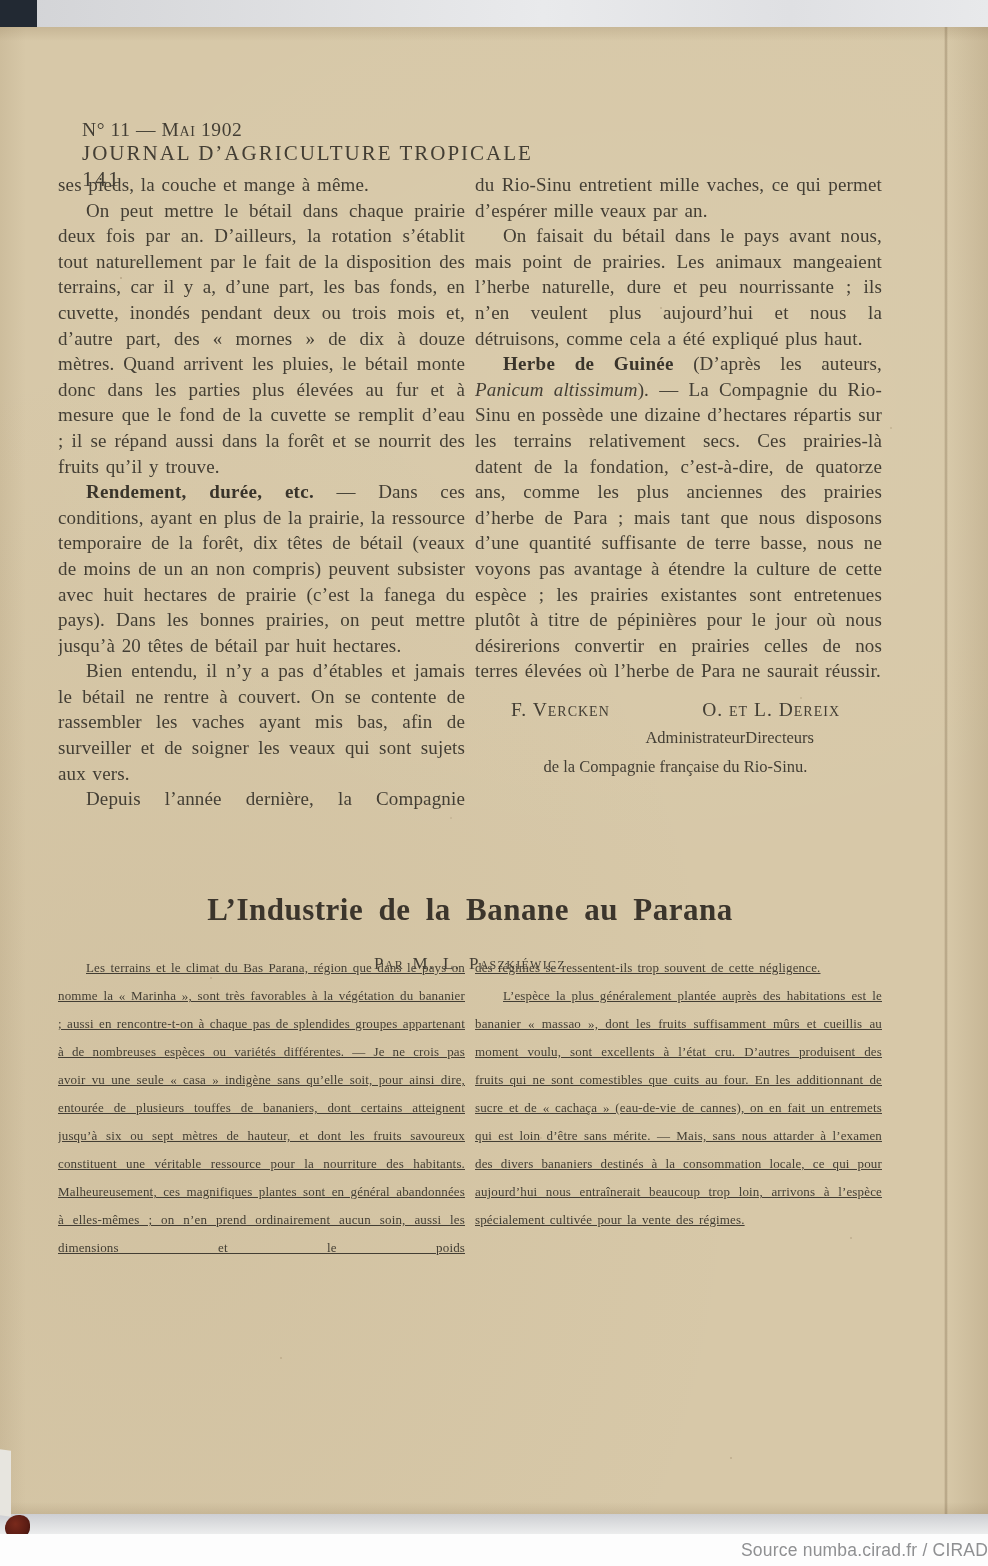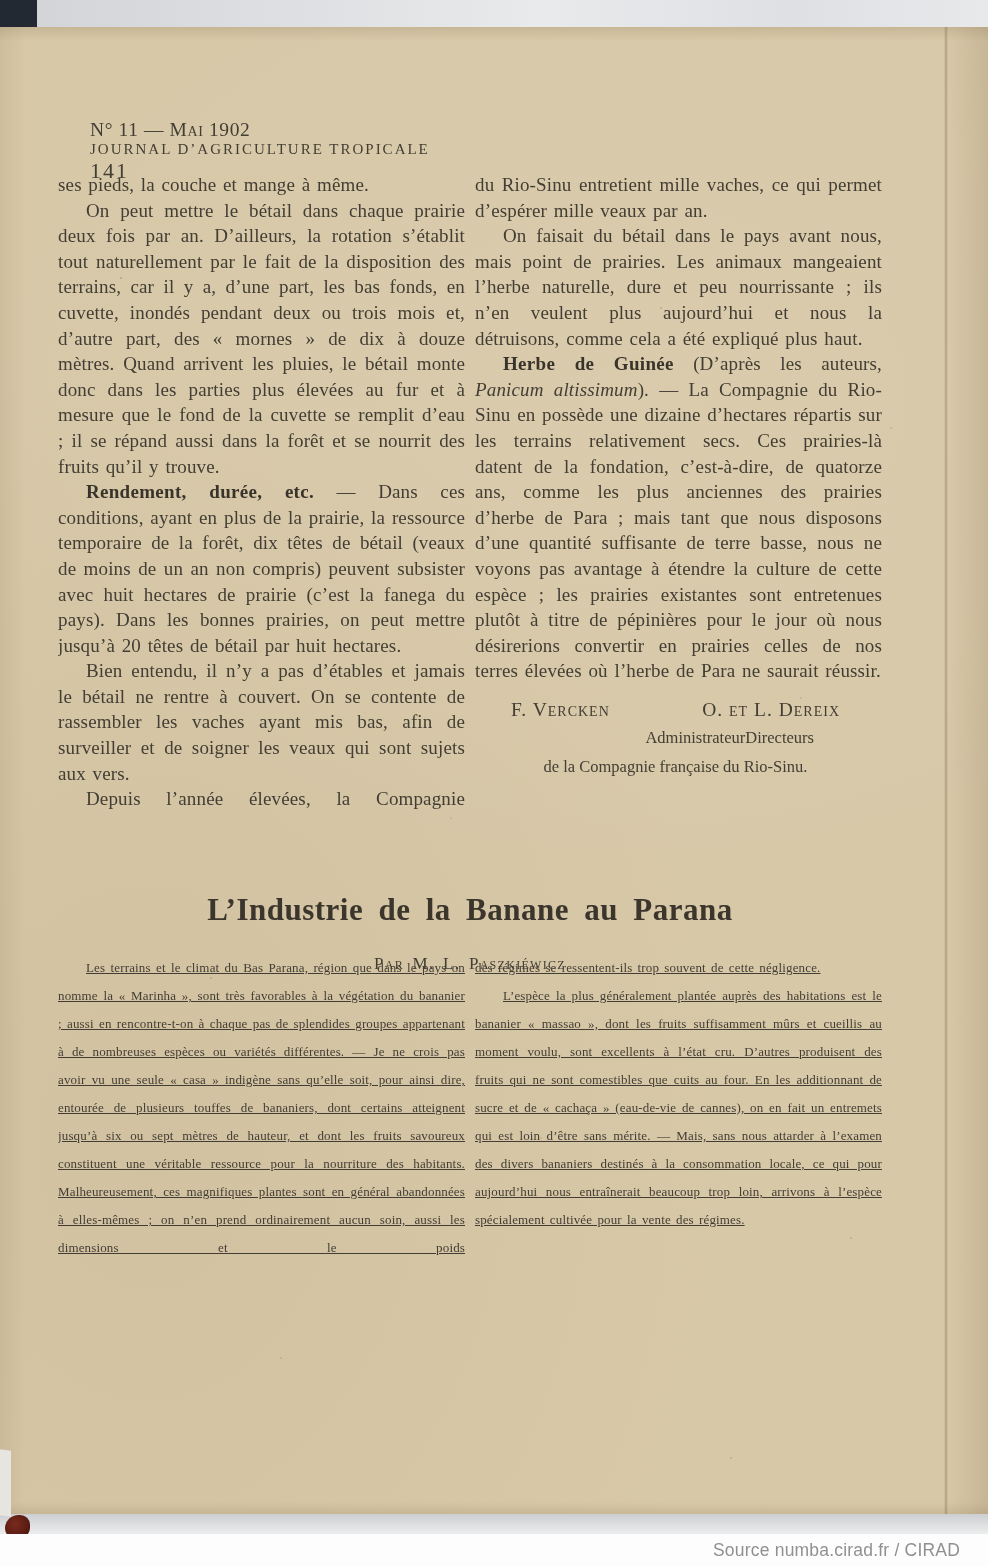--- a/index.html
+++ b/index.html
@@ -17,21 +17,21 @@
   .strip-top{position:absolute;top:0;left:0;right:0;height:27px;
     background:linear-gradient(to right,#d2d3d6,#e9eaec 55%,#dfe0e3 80%,#e8e9eb);}
   .corner-mark{position:absolute;top:0;left:0;width:37px;height:28px;background:var(--corner-mark);}
   .strip-bottom{position:absolute;top:1514px;left:0;right:0;height:20px;
     background:linear-gradient(to bottom,#cdced2,#eceded);}
   .left-sliver{position:absolute;left:0;top:1450px;width:11px;height:66px;background:#e7e5df;transform:skewY(7deg);}
   .red-mark{position:absolute;left:5px;top:1515px;width:25px;height:24px;
     background:radial-gradient(circle at 42% 38%,#7a2a1c,var(--red-mark) 55%,#360f0a);
     border-radius:58% 42% 52% 48%;}
   .footer-bar{position:absolute;top:1534px;left:0;right:0;height:32px;background:var(--footer-bg);
-    display:flex;align-items:center;justify-content:flex-end;padding-right:28px;box-sizing:border-box;
+    display:flex;align-items:center;justify-content:flex-end;box-sizing:border-box;
     font-family:"Liberation Sans", sans-serif;font-size:17.5px;color:var(--footer-text);letter-spacing:.2px;}
 
   
   .paper{position:absolute;top:27px;left:0;width:988px;height:1487px;background-color:var(--paper);
     background-image:
       radial-gradient(ellipse 700px 500px at 65% 25%, rgba(255,250,232,.06), rgba(0,0,0,0)),
       radial-gradient(ellipse 600px 800px at 15% 75%, rgba(120,92,52,.06), rgba(0,0,0,0)),
       linear-gradient(to bottom, rgba(115,90,55,.16), rgba(0,0,0,0) 14px),
       linear-gradient(to top, rgba(115,90,55,.14), rgba(0,0,0,0) 12px),
       linear-gradient(to right, rgba(115,90,55,.10), rgba(0,0,0,0) 26px);}
@@ -43,21 +43,21 @@
     background:rgba(108,84,50,.30);
     box-shadow:220px 90px 0 rgba(108,84,50,.22), 540px 30px 0 rgba(108,84,50,.25),
       680px 420px 0 rgba(108,84,50,.2), 90px 700px 0 rgba(108,84,50,.25),
       420px 860px 0 rgba(108,84,50,.18), 730px 960px 0 rgba(108,84,50,.22),
       160px 1080px 0 rgba(108,84,50,.2), 610px 1180px 0 rgba(108,84,50,.24),
       330px 540px 0 rgba(108,84,50,.16), 770px 150px 0 rgba(108,84,50,.2);}
 
   
   .page-header{position:absolute;top:92px;left:58px;width:824px;display:flex;align-items:baseline;color:var(--ink);flex-direction:column;}
   .issue{font-variant:small-caps;font-size:19.5px;letter-spacing:.6px;white-space:nowrap;}
-  .jtitle{font-size:15px;letter-spacing:2px;margin-left:32px;flex:1;white-space:nowrap;}
+  .jtitle{font-size:21px;letter-spacing:2px;margin-left:24px;flex:1;white-space:nowrap;}
   .pageno{font-size:22px;letter-spacing:2px;margin-right:28px;}
 
   
   .cols{position:absolute;left:58px;width:824px;display:flex;gap:10px;color:var(--ink);
     text-align:justify;hyphens:none;}
   .col{width:407px;}
   .cols1{top:145px;height:700px;overflow:hidden;font-size:19px;line-height:25.6px;}
   .cols2{top:927px;height:455px;overflow:hidden;font-size:13px;line-height:28px;text-decoration:underline;}
   .cols p{margin:0;text-indent:28px;word-spacing:1.8px;letter-spacing:.15px;}
   .cols p.cont{text-indent:0;}
@@ -92,21 +92,21 @@
       <span class="jtitle">JOURNAL D’AGRICULTURE TROPICALE</span>
       <span class="pageno">141</span>
     </header>
 
     <section class="cols cols1">
       <div class="col">
         <p class="cont">ses pieds, la couche et mange à même.</p>
         <p>On peut mettre le bétail dans chaque prairie deux fois par an. D’ailleurs, la rotation s’établit tout naturellement par le fait de la disposition des terrains, car il y a, d’une part, les bas fonds, en cuvette, inondés pendant deux ou trois mois et, d’autre part, des « mornes » de dix à douze mètres. Quand arrivent les pluies, le bétail monte donc dans les parties plus élevées au fur et à mesure que le fond de la cuvette se remplit d’eau ; il se répand aussi dans la forêt et se nourrit des fruits qu’il y trouve.</p>
         <p><b class="lead">Rendement, durée, etc.</b><span> — Dans ces conditions, ayant en plus de la prairie, la ressource temporaire de la forêt, dix têtes de bétail (veaux de moins de un an non compris) peuvent subsister avec huit hectares de prairie (c’est la fanega du pays). Dans les bonnes prairies, on peut mettre jusqu’à 20 têtes de bétail par huit hectares.</span></p>
         <p>Bien entendu, il n’y a pas d’étables et jamais le bétail ne rentre à couvert. On se contente de rassembler les vaches ayant mis bas, afin de surveiller et de soigner les veaux qui sont sujets aux vers.</p>
-        <p class="fill">Depuis l’année élevées, la Compagnie</p>
+        <p class="fill">Depuis l’année dernière, la Compagnie</p>
       </div>
       <div class="col">
         <p class="cont">du Rio-Sinu entretient mille vaches, ce qui permet d’espérer mille veaux par an.</p>
         <p>On faisait du bétail dans le pays avant nous, mais point de prairies. Les animaux mangeaient l’herbe naturelle, dure et peu nourrissante ; ils n’en veulent plus aujourd’hui et nous la détruisons, comme cela a été expliqué plus haut.</p>
         <p><b class="lead">Herbe de Guinée</b><span> (D’après les auteurs, </span><i>Panicum altissimum</i><span>). — La Compagnie du Rio-Sinu en possède une dizaine d’hectares répartis sur les terrains relativement secs. Ces prairies-là datent de la fondation, c’est-à-dire, de quatorze ans, comme les plus anciennes des prairies d’herbe de Para ; mais tant que nous disposons d’une quantité suffisante de terre basse, nous ne voyons pas avantage à étendre la culture de cette espèce ; les prairies existantes sont entretenues plutôt à titre de pépinières pour le jour où nous désirerions convertir en prairies celles de nos terres élevées où l’herbe de Para ne saurait réussir.</span></p>
         <div class="signature">
           <div class="sig-names">
             <span>F. Vercken</span>
             <span>O. et L. Dereix</span>
           </div>

